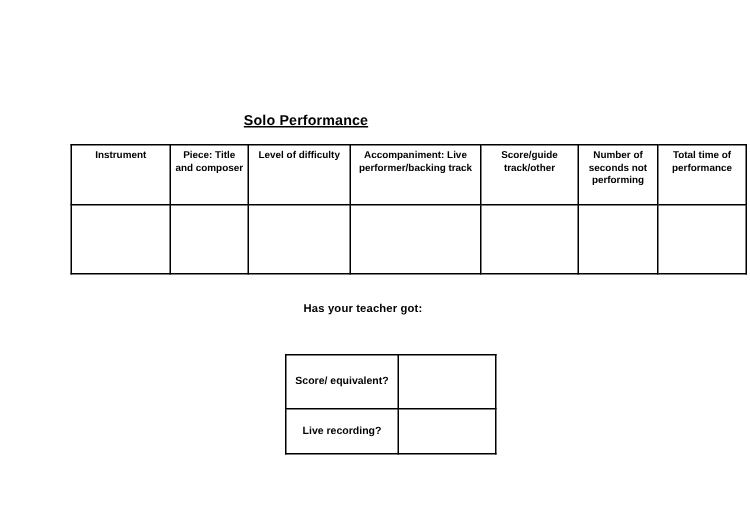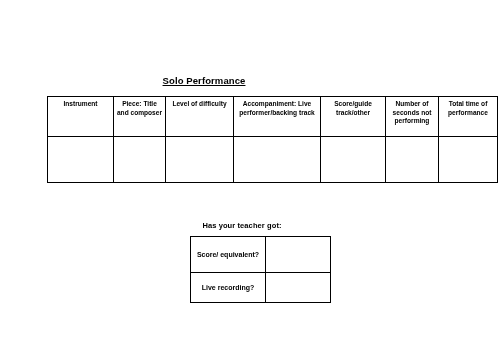--- a/index.html
+++ b/index.html
@@ -49,21 +49,21 @@
     text-align: center;
     font-size: 8px;
     font-weight: bold;
     line-height: 11px;
     letter-spacing: 0.1px;
   }
 
   .section-question {
     position: absolute;
     left: 0;
-    top: 220px;
+    top: 200px;
     width: 484px;
     text-align: center;
     font-size: 7.5px;
     font-weight: bold;
     line-height: 11px;
     letter-spacing: 0.1px;
   }
 
   
   .perf-table {

